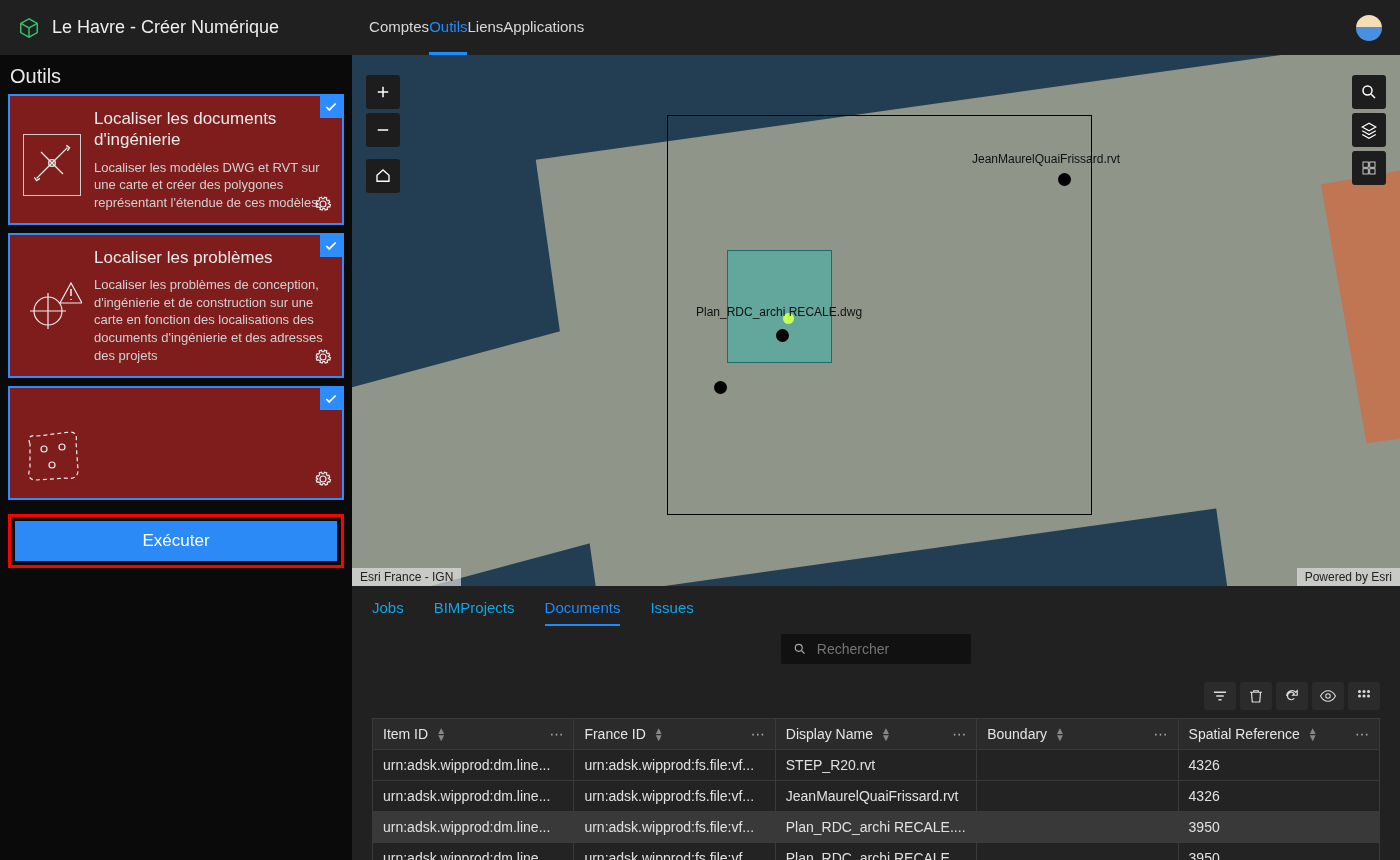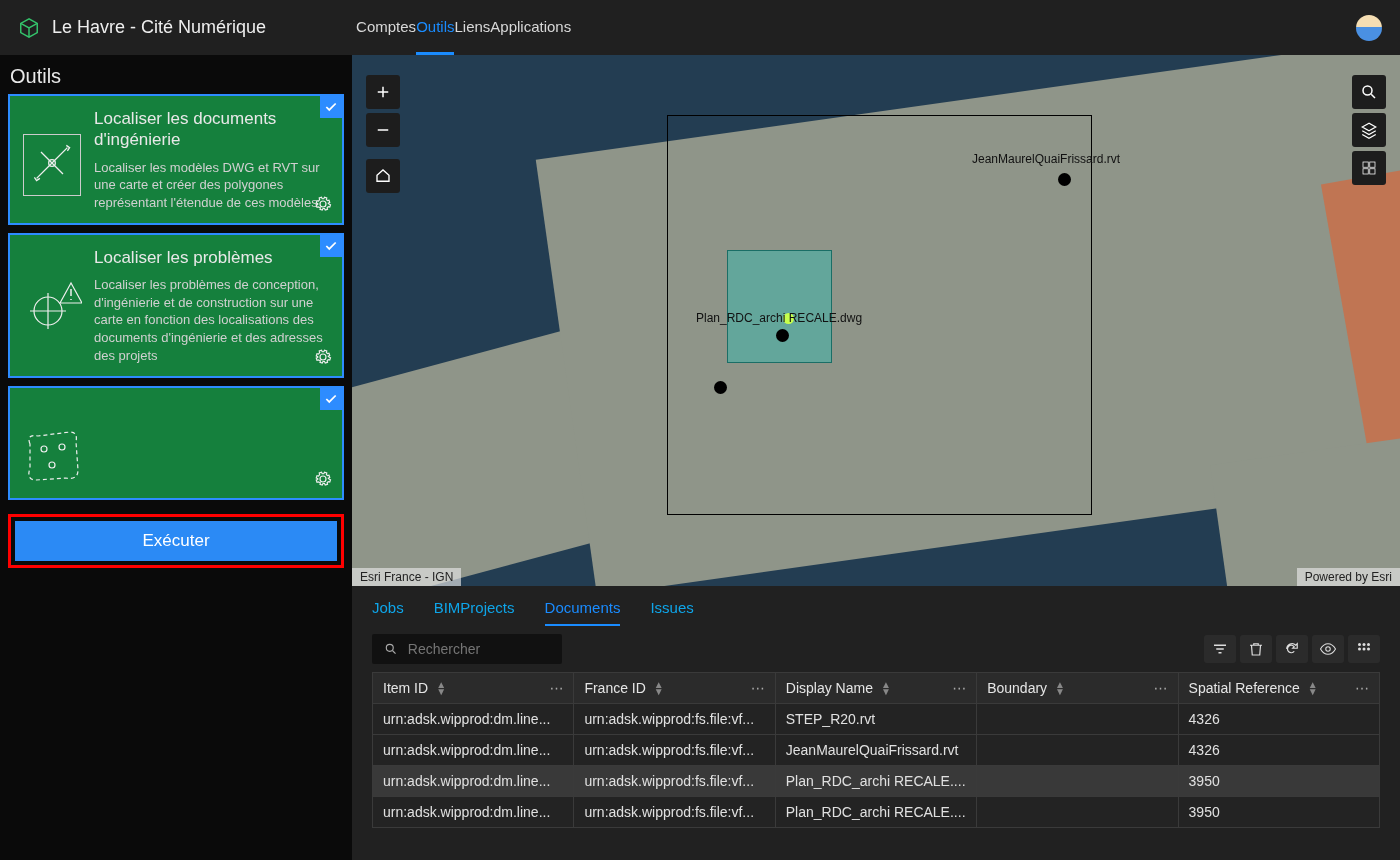--- a/index.html
+++ b/index.html
@@ -28,21 +28,21 @@
   .main-tab{font-size:15px;color:#d8d8d8;cursor:pointer;height:100%;display:flex;align-items:center;border-bottom:3px solid transparent;}
   .main-tab.active{color:var(--accent);border-bottom:3px solid var(--accent);}
   .avatar{width:26px;height:26px;border-radius:50%;margin-left:auto;background:linear-gradient(#f5deb3 45%,#4a90e2 45%);}
 
   .body{flex:1;display:flex;min-height:0;}
 
   
   .sidepanel{width:352px;background:#0a0a0a;padding:8px;display:flex;flex-direction:column;overflow-y:auto;}
   .sp-title{font-size:20px;margin:2px 2px 6px;font-weight:400;}
   .sp-sub{font-size:13px;color:#ddd;margin:0 2px 10px;}
-  .tool-card{position:relative;border:2px solid var(--tool-border);background:#15803d;margin-bottom:8px;padding:12px 12px 12px 12px;display:flex;gap:12px;}
+  .tool-card{position:relative;border:2px solid var(--tool-border);background:#7f1d1d;margin-bottom:8px;padding:12px 12px 12px 12px;display:flex;gap:12px;}
   .tool-ico-box{width:60px;height:60px;flex-shrink:0;display:flex;align-items:flex-start;justify-content:center;margin-top:26px;}
   .tool-ico-frame{border:1px solid #ccc;padding:6px;}
   .tool-txt{flex:1;}
   .tool-title{font-size:17px;font-weight:400;line-height:1.25;}
   .tool-desc{font-size:13px;color:#d0d0d0;margin-top:8px;line-height:1.35;}
   .tool-check{position:absolute;top:0;right:0;width:22px;height:22px;background:var(--tool-border);display:flex;align-items:center;justify-content:center;color:#fff;}
   .tool-gear{position:absolute;bottom:6px;right:10px;color:#eee;}
   .execute-wrap{border:3px solid var(--red);padding:4px;margin-top:6px;}
   .execute-btn{width:100%;background:#2b8af5;color:#fff;font-size:17px;padding:10px 0;border:none;cursor:pointer;}
 
@@ -62,21 +62,21 @@
   .bbox.cyan{background:rgba(64,180,170,0.55);border:1px solid #1a6e66;}
   .marker{position:absolute;width:13px;height:13px;border-radius:50%;background:#000;}
   .map-label{position:absolute;font-size:12px;color:#111;font-weight:500;white-space:nowrap;}
   .map-attrib{position:absolute;bottom:0;font-size:12px;background:rgba(230,230,230,0.65);color:#222;padding:2px 8px;}
 
   
   .bottom{height:274px;background:#212121;display:flex;flex-direction:column;}
   .bt-tabs{display:flex;gap:30px;padding:10px 20px 0;height:40px;align-items:flex-end;}
   .bt-tab{font-size:15px;color:#0ea5e9;cursor:pointer;padding-bottom:8px;border-bottom:2px solid transparent;}
   .bt-tab.active{color:var(--accent);border-bottom:2px solid var(--accent);}
-  .bt-toolbar{display:flex;align-items:center;padding:8px 20px;gap:18px;}
+  .bt-toolbar{display:flex;align-items:center;padding:8px 20px;gap:18px;flex-direction:column;}
   .search-box{background:#111;display:flex;align-items:center;gap:8px;padding:6px 12px;width:190px;border-radius:2px;}
   .search-box input{background:transparent;border:none;outline:none;color:#eee;font-size:14px;width:100%;}
   .bt-btns{margin-left:auto;display:flex;gap:4px;}
   .bt-btn{width:32px;height:28px;background:#2b2b2b;display:flex;align-items:center;justify-content:center;color:#ddd;cursor:pointer;border-radius:3px;}
 
   .table-wrap{flex:1;overflow:auto;padding:0 20px 0;}
   table.grid{width:100%;border-collapse:collapse;}
   table.grid th,table.grid td{border:1px solid #3a3a3a;padding:7px 10px;font-size:14px;text-align:left;white-space:nowrap;overflow:hidden;text-overflow:ellipsis;}
   table.grid th{background:#2b2b2b;font-weight:400;color:#e5e5e5;position:relative;}
   .th-inner{display:flex;align-items:center;gap:8px;}
@@ -96,21 +96,21 @@
   <div class="topbar">
     <div class="logo-box">
       <span class="logo-ico">
         <svg viewBox="0 0 24 24" width="22" height="22">
             <g fill="none" stroke="#34c36b" stroke-width="1.6">
               <path d="M12 2 3 7v10l9 5 9-5V7z"></path>
               <path d="M3 7l9 5 9-5M12 12v10"></path>
             </g>
           </svg>
       </span>
-      <span class="project-title">Le Havre - Cité Numérique</span>
+      <span class="project-title">Le Havre - Créer Numérique</span>
     </div>
     <div class="main-tabs">
       <div class="main-tab">Comptes</div>
       <div class="main-tab active">Outils</div>
       <div class="main-tab">Liens</div>
       <div class="main-tab">Applications</div>
     </div>
     <div class="avatar"></div>
   </div>
 
@@ -251,21 +251,21 @@
         </div>
 
         <div class="bbox" style="left:315px;top:60px;width:425px;height:400px;"></div>
         <div class="bbox cyan" style="left:375px;top:195px;width:105px;height:113px;"></div>
 
         <div class="marker" style="left:424px;top:274px;"></div>
         <div class="marker" style="left:706px;top:118px;"></div>
         <div class="marker" style="left:362px;top:326px;"></div>
         <div class="marker" style="left:431px;top:258px;width:11px;height:11px;background:#c6ff4d;"></div>
 
-        <span class="map-label" style="left:344px;top:256px;">Plan_RDC_archi RECALE.dwg</span>
+        <span class="map-label" style="left:344px;top:250px;">Plan_RDC_archi RECALE.dwg</span>
         <span class="map-label" style="left:620px;top:97px;">JeanMaurelQuaiFrissard.rvt</span>
 
         <span class="map-attrib" style="left:0;">Esri France - IGN</span>
         <span class="map-attrib" style="right:0;">Powered by Esri</span>
       </div>
 
       <div class="bottom">
         <div class="bt-tabs">
           <div class="bt-tab">Jobs</div>
           <div class="bt-tab">BIMProjects</div>

